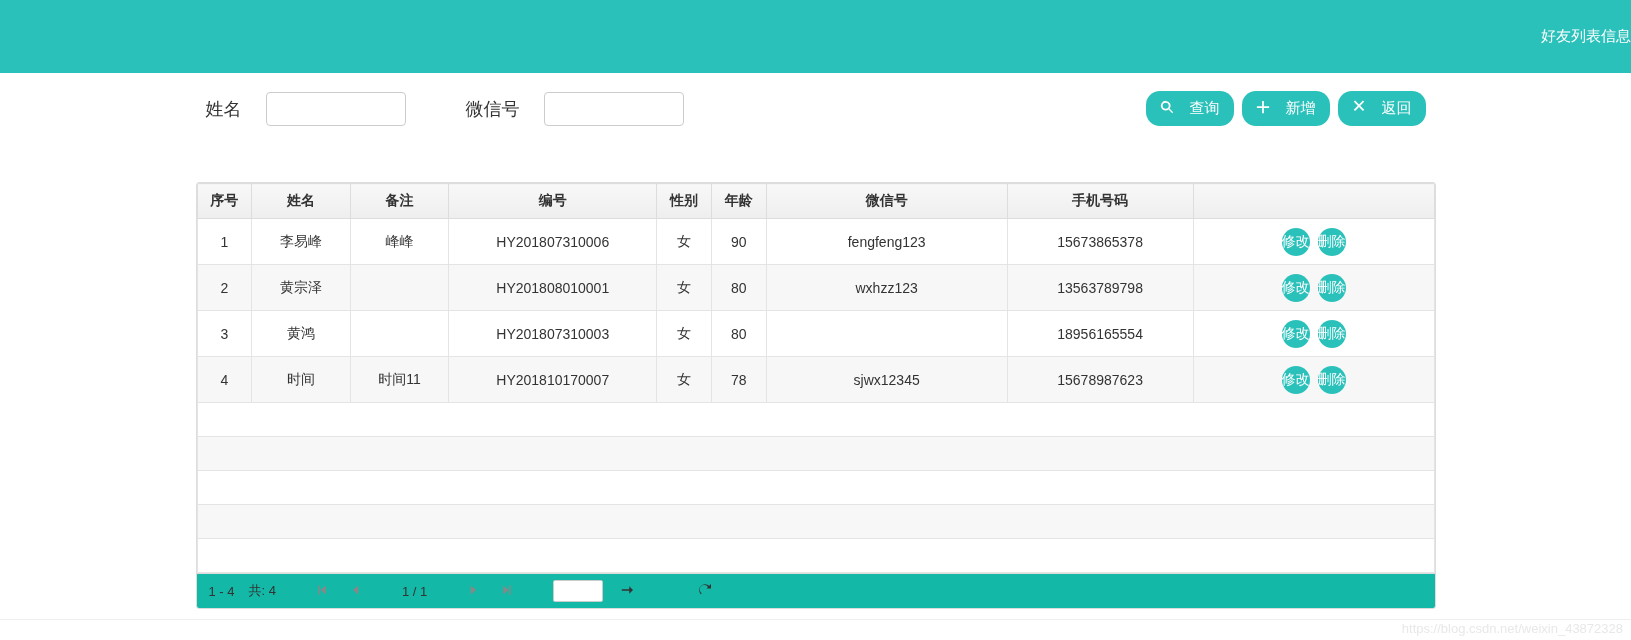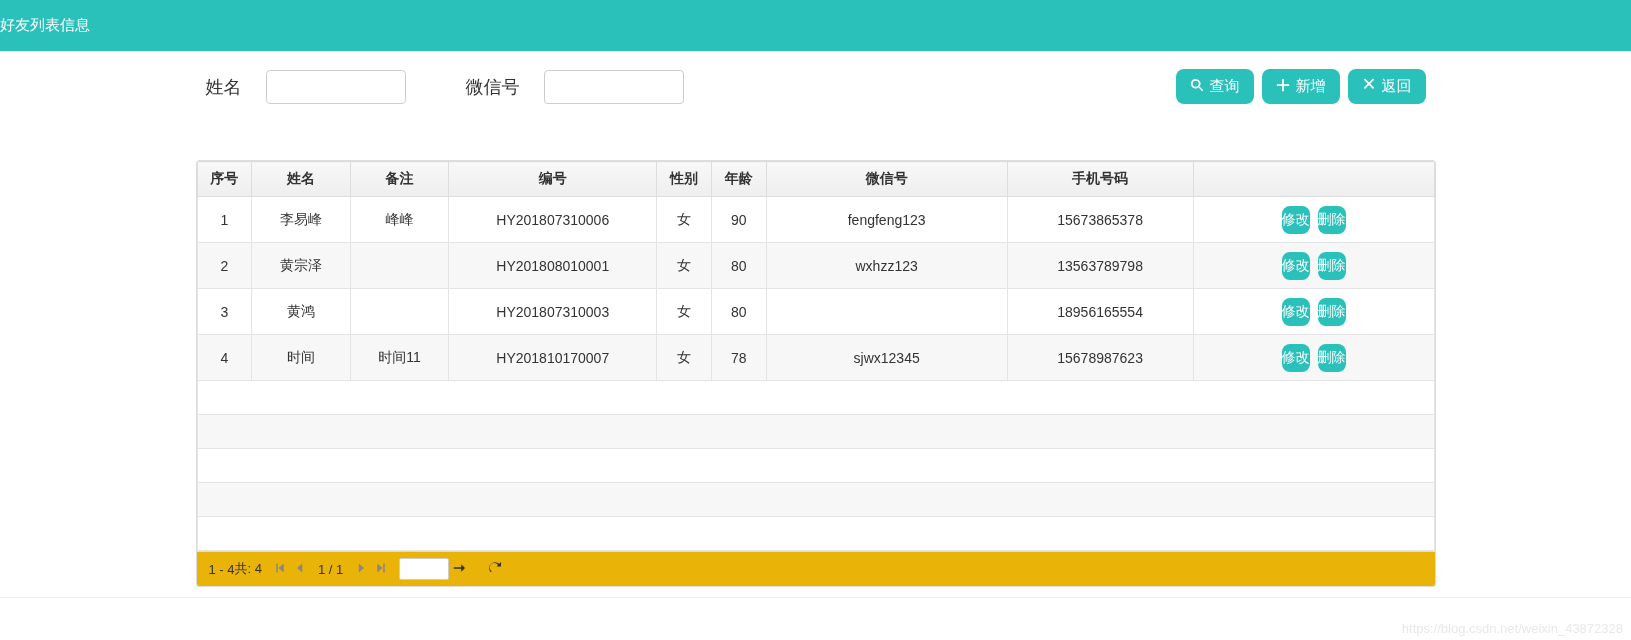--- a/index.html
+++ b/index.html
@@ -6,22 +6,22 @@
     body {
       font-family: "Microsoft YaHei", "Helvetica Neue", Arial, sans-serif;
       font-size: 14px;
       color: #333;
       background: #fff;
       width: 1631px;
     }
     .header-bar {
       background: #2bc1bb;
       color: #fff;
-      text-align: left;
-      padding: 16px 0;
+      text-align: right;
+      padding: 27px 0;
       font-size: 15px;
       width: 100%;
     }
     .container {
       width: 1240px;
       margin: 0 auto;
       padding-top: 18px;
     }
     .search-row {
       display: flex;
@@ -40,25 +40,25 @@
       border-radius: 4px;
       padding: 6px 10px;
       font-size: 14px;
       margin-right: 60px;
       background: #fff;
     }
     .search-row .spacer { flex: 1; }
     .btn {
       display: inline-flex;
       align-items: center;
-      gap: 6px;
+      gap: 16px;
       background: #2bc1bb;
       color: #fff;
       border: none;
-      border-radius: 8px;
+      border-radius: 14px;
       padding: 8px 14px;
       font-size: 15px;
       cursor: pointer;
       margin-left: 8px;
     }
     .btn svg { width: 14px; height: 14px; fill: currentColor; }
     .btn-sm {
       padding: 5px 0;
       font-size: 14px;
       margin: 0 4px;
@@ -98,23 +98,24 @@
     .col-remark { width: 90px; }
     .col-code { width: 190px; }
     .col-gender { width: 50px; }
     .col-age { width: 50px; }
     .col-wechat { width: 220px; }
     .col-phone { width: 170px; }
     .col-action { width: 220px; }
     .pager {
       display: flex;
       align-items: center;
+      gap: 14px;
       padding: 6px 12px;
       border-top: 1px solid #ddd;
-      background: #eab308;
+      background: #14b8a6;
       font-size: 13px;
       color: #333;
     }
     .pager .sep { width: 8px; }
     .pager-btn {
       background: none;
       border: none;
       cursor: pointer;
       color: #888;
       padding: 2px 4px;

